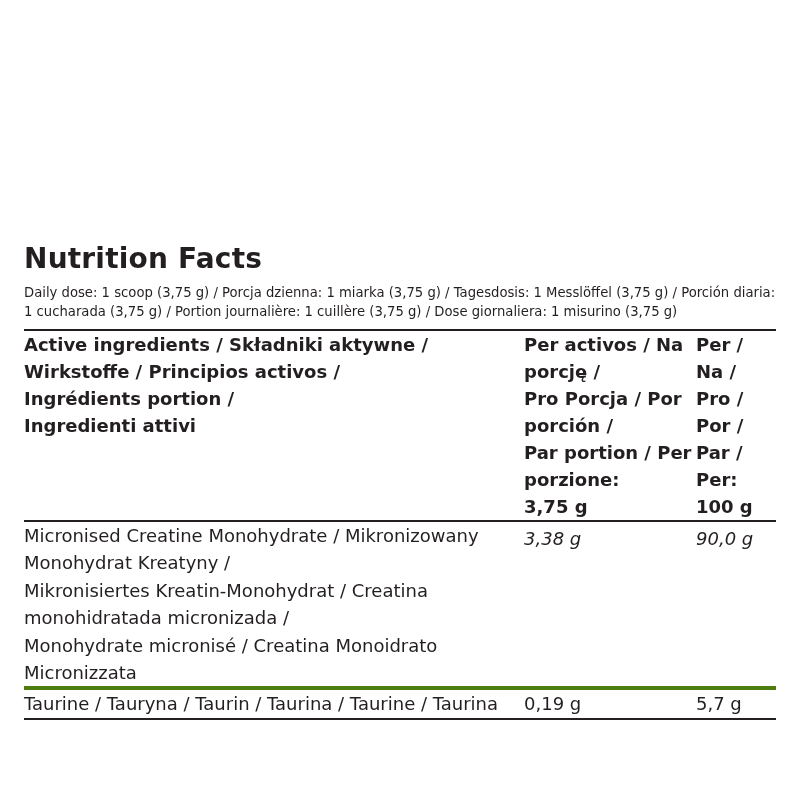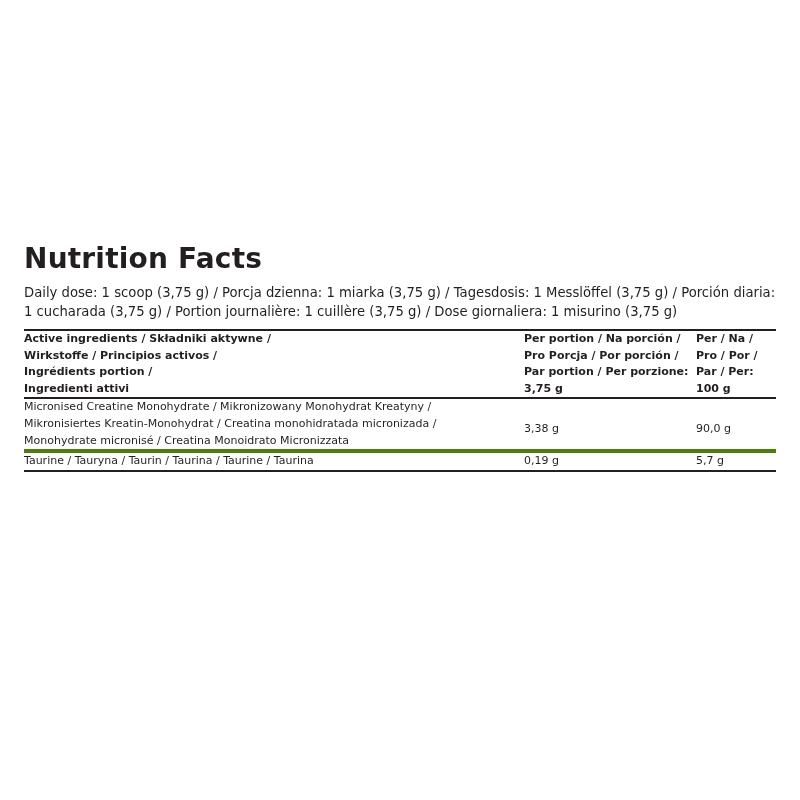--- a/index.html
+++ b/index.html
@@ -37,21 +37,21 @@
   .daily-dose {
     font-size: 13.2px;
     font-weight: normal;
     line-height: 1.45;
     margin-bottom: 8px;
     color: #231f20;
   }
   table.nf {
     width: 100%;
     border-collapse: collapse;
-    font-size: 11px;
+    font-size: 18px;
     color: #231f20;
   }
   table.nf td, table.nf th {
     text-align: left;
     vertical-align: top;
     padding: 0;
   }
   .rule-top td {
     border-top: 2px solid #231f20;
   }
@@ -70,21 +70,22 @@
     line-height: 1.5;
     padding-top: 7px;
     padding-bottom: 7px;
   }
   .body-cell {
     line-height: 1.52;
     padding-top: 7px;
     padding-bottom: 7px;
   }
   .body-cell.val {
-    padding-top: 22px;
+    padding-top: 3px;
+    font-style: italic;
   }
   .indent {
     padding-left: 22px;
   }
   .line { display: block; }
 </style>
 </head>
 <body>
 
 <div class="page">
@@ -97,21 +98,21 @@
     <table class="nf">
       <tbody>
         <tr class="rule-top">
           <td class="col-name head-cell">
             <span class="line">Active ingredients / Składniki aktywne /</span>
             <span class="line">Wirkstoffe / Principios activos /</span>
             <span class="line">Ingrédients portion /</span>
             <span class="line">Ingredienti attivi</span>
           </td>
           <td class="col-portion head-cell">
-            <span class="line">Per portion / Na porción /</span>
+            <span class="line">Per activos / Na porcję /</span>
             <span class="line">Pro Porcja / Por porción /</span>
             <span class="line">Par portion / Per porzione:</span>
             <span class="line">3,75 g</span>
           </td>
           <td class="col-100 head-cell">
             <span class="line">Per / Na /</span>
             <span class="line">Pro / Por /</span>
             <span class="line">Par / Per:</span>
             <span class="line">100 g</span>
           </td>

